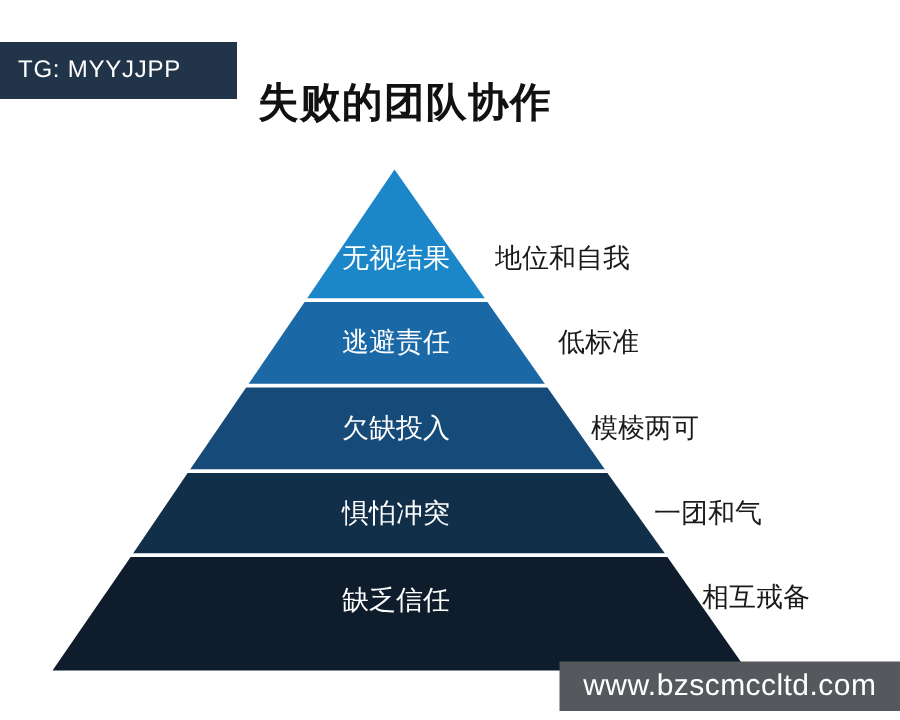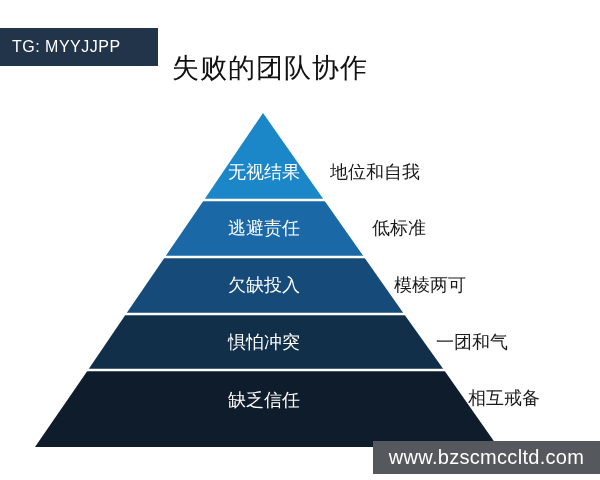--- a/index.html
+++ b/index.html
@@ -25,21 +25,21 @@
       letter-spacing: 0.5px;
       margin-top: 28px;
     }
     .page-title {
       position: absolute;
       top: 50px;
       left: 0;
       width: 540px;
       text-align: center;
       font-size: 27px;
-      font-weight: normal;
+      font-weight: bold;
       color: #111111;
       letter-spacing: 1px;
     }
     .pyramid-svg {
       position: absolute;
       left: 0; top: 0;
     }
     .level-label {
       fill: #ffffff;
       font-size: 18px;

